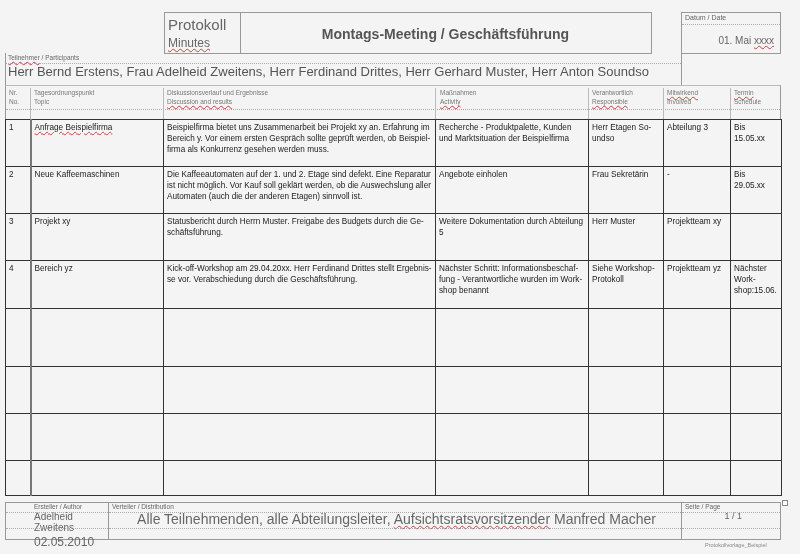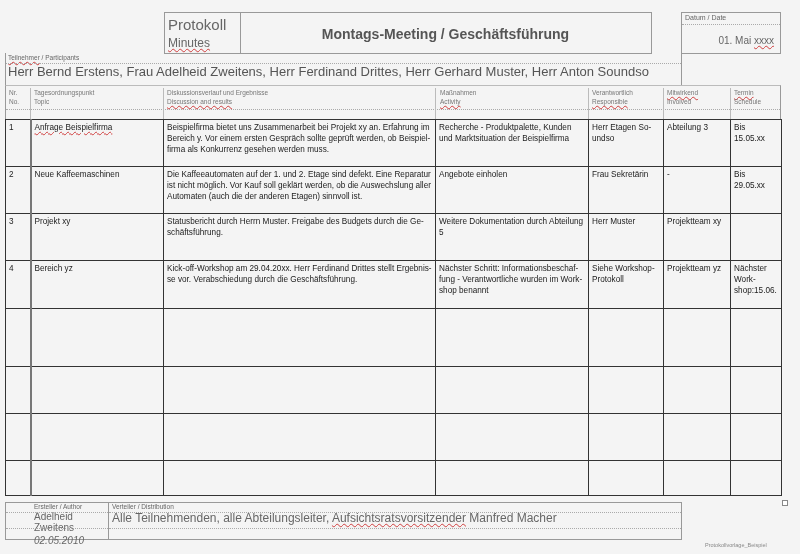--- a/index.html
+++ b/index.html
@@ -166,26 +166,32 @@
           <td></td>
     </tr>
   </tbody>
     </table>
 
   <div class="hdr" style="left:5px;top:502px;width:104px;height:38px;border-right:none;padding-left:26px;">
     <div class="small" style="margin:0 0 0 2px;font-size:6.5px;">Ersteller / Author</div>
     <div class="dotline" style="left:0;top:9px;width:104px;"></div>
     <div style="font-size:10px;color:#666;margin:1px 0 0 2px;">Adelheid Zweitens</div>
     <div class="dotline" style="left:0;top:25px;width:104px;"></div>
-    <div style="font-size:10px;color:#666;margin:2px 0 0 2px;font-style:italic;">02.05.2010</div>
+    <div style="font-size:12px;color:#666;margin:2px 0 0 2px;">02.05.2010</div>
   </div>
   <div class="hdr" style="left:108px;top:502px;width:574px;height:38px;">
     <div class="small" style="margin:0 0 0 3px;font-size:6.5px;">Verteiler / Distribution</div>
     <div class="dotline" style="left:0;top:9px;width:572px;"></div>
-    <div style="font-size:12px;color:#666;margin:1px 0 0 3px;">
+    <div style="font-size:14px;color:#666;margin:1px 0 0 3px;text-align:center;">
       <span>Alle Teilnehmenden, alle Abteilungsleiter, </span><span class="sp">Aufsichtsratsvorsitzender</span><span> Manfred Macher</span>
     </div>
     <div class="dotline" style="left:0;top:25px;width:572px;"></div>
+  </div>
+  <div class="hdr" style="left:681px;top:502px;width:100px;height:38px;">
+    <div class="small" style="margin:0 0 0 3px;font-size:6.5px;">Seite / Page</div>
+    <div class="dotline" style="left:0;top:9px;width:98px;"></div>
+    <div style="font-size:9px;color:#666;text-align:right;margin:1px 38px 0 0;">1 / 1</div>
+    <div class="dotline" style="left:0;top:25px;width:98px;"></div>
   </div>
   <div class="abs" style="left:705px;top:542px;font-size:5.5px;color:#888;">Protokollvorlage_Beispiel</div>
 
   <div class="abs" style="left:782px;top:500px;width:4px;height:4px;border:1px solid #888;background:#fff;"></div>
 </div>
 
 </body></html>

